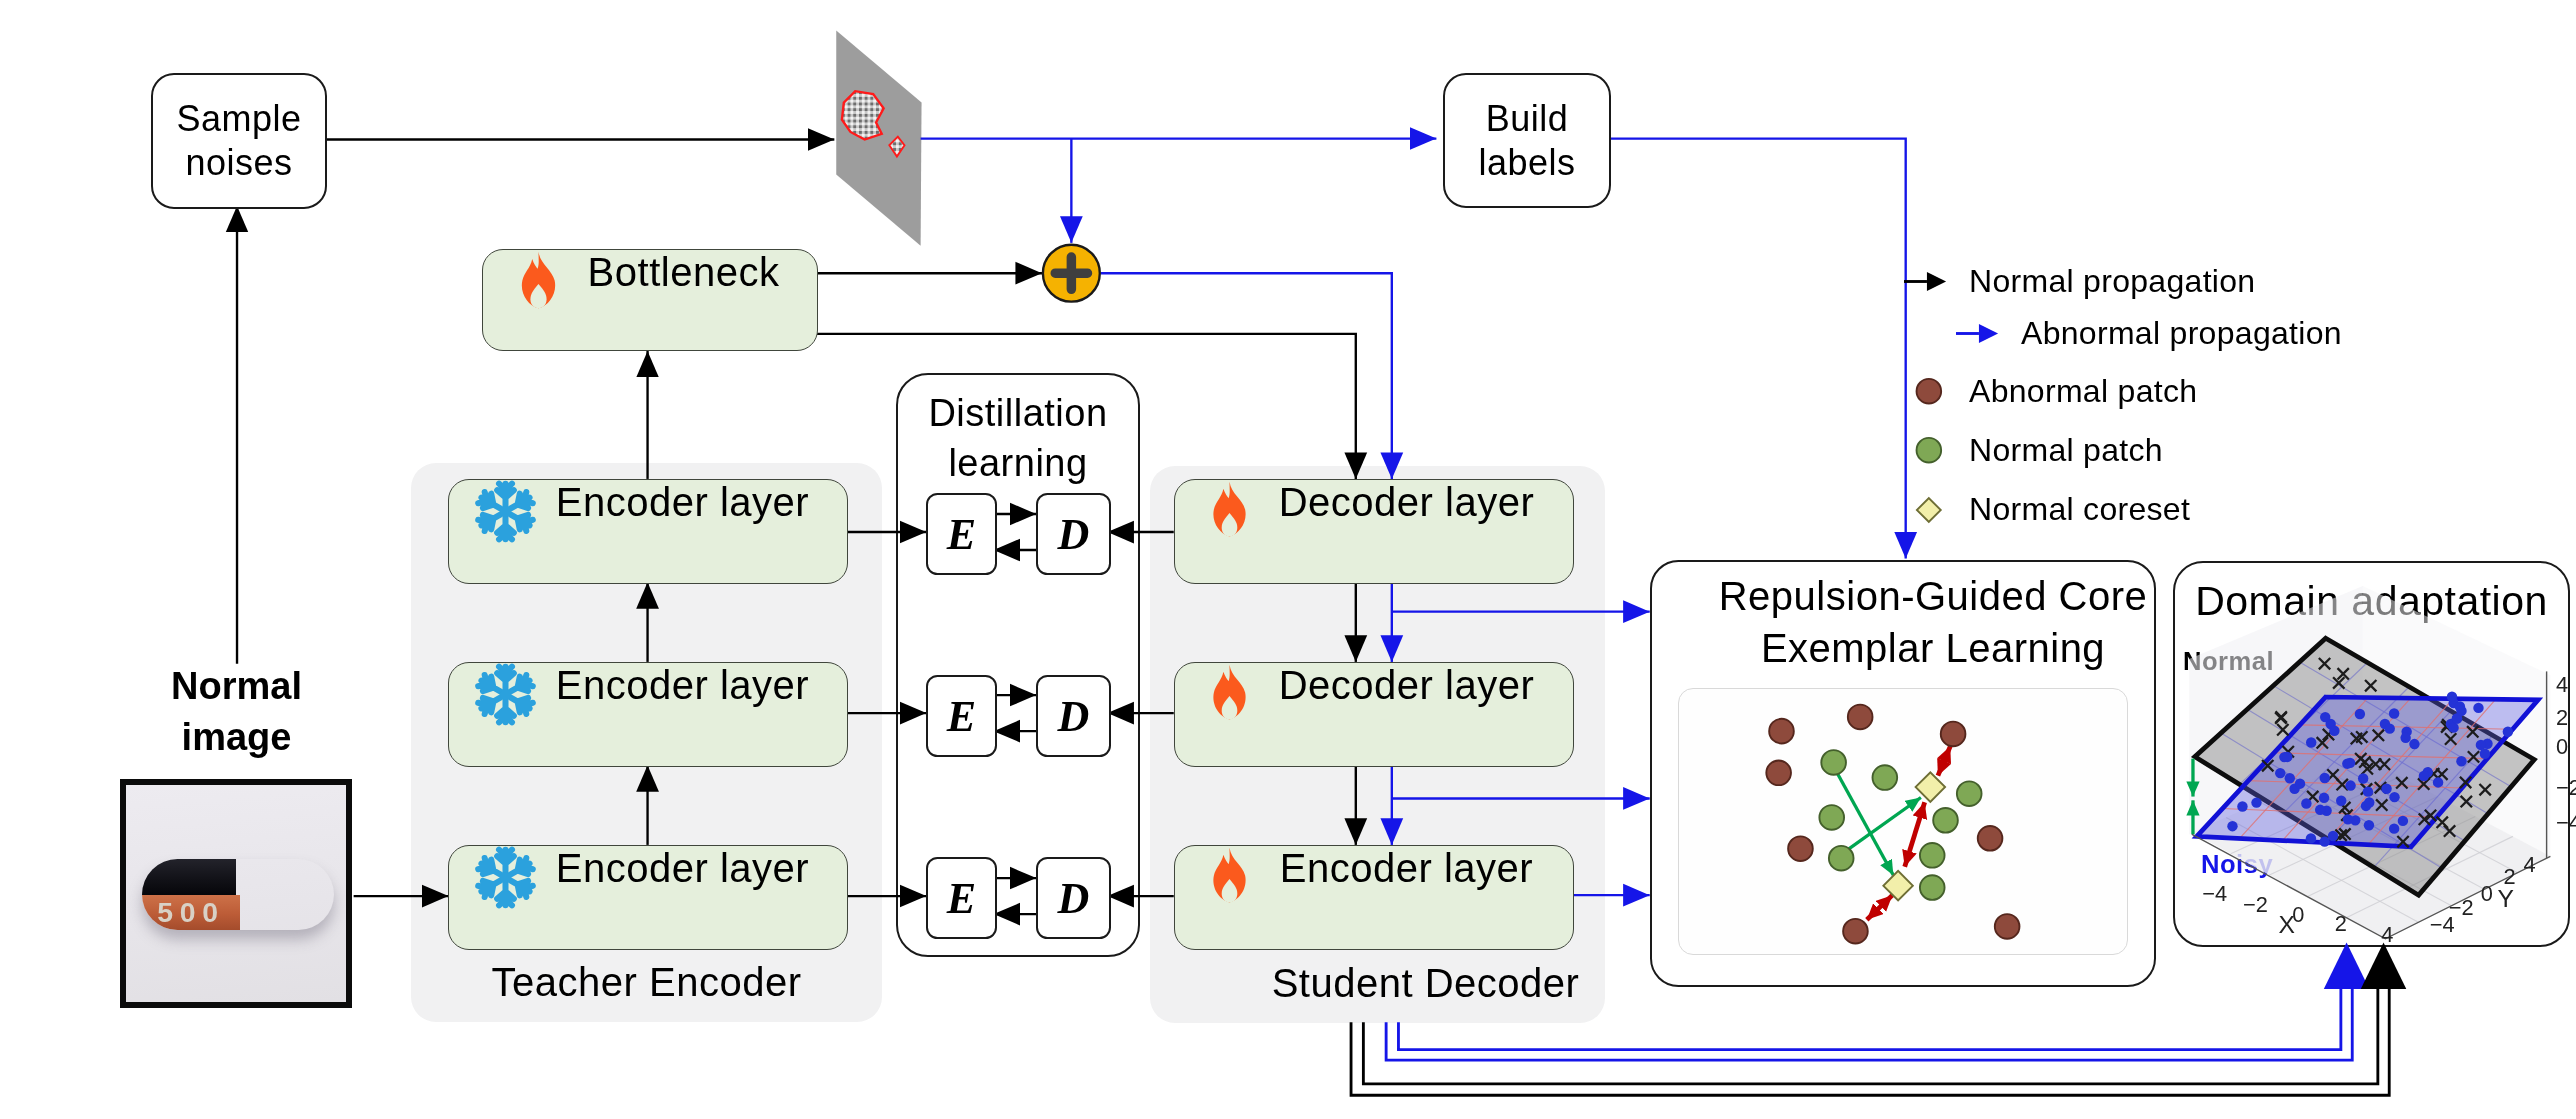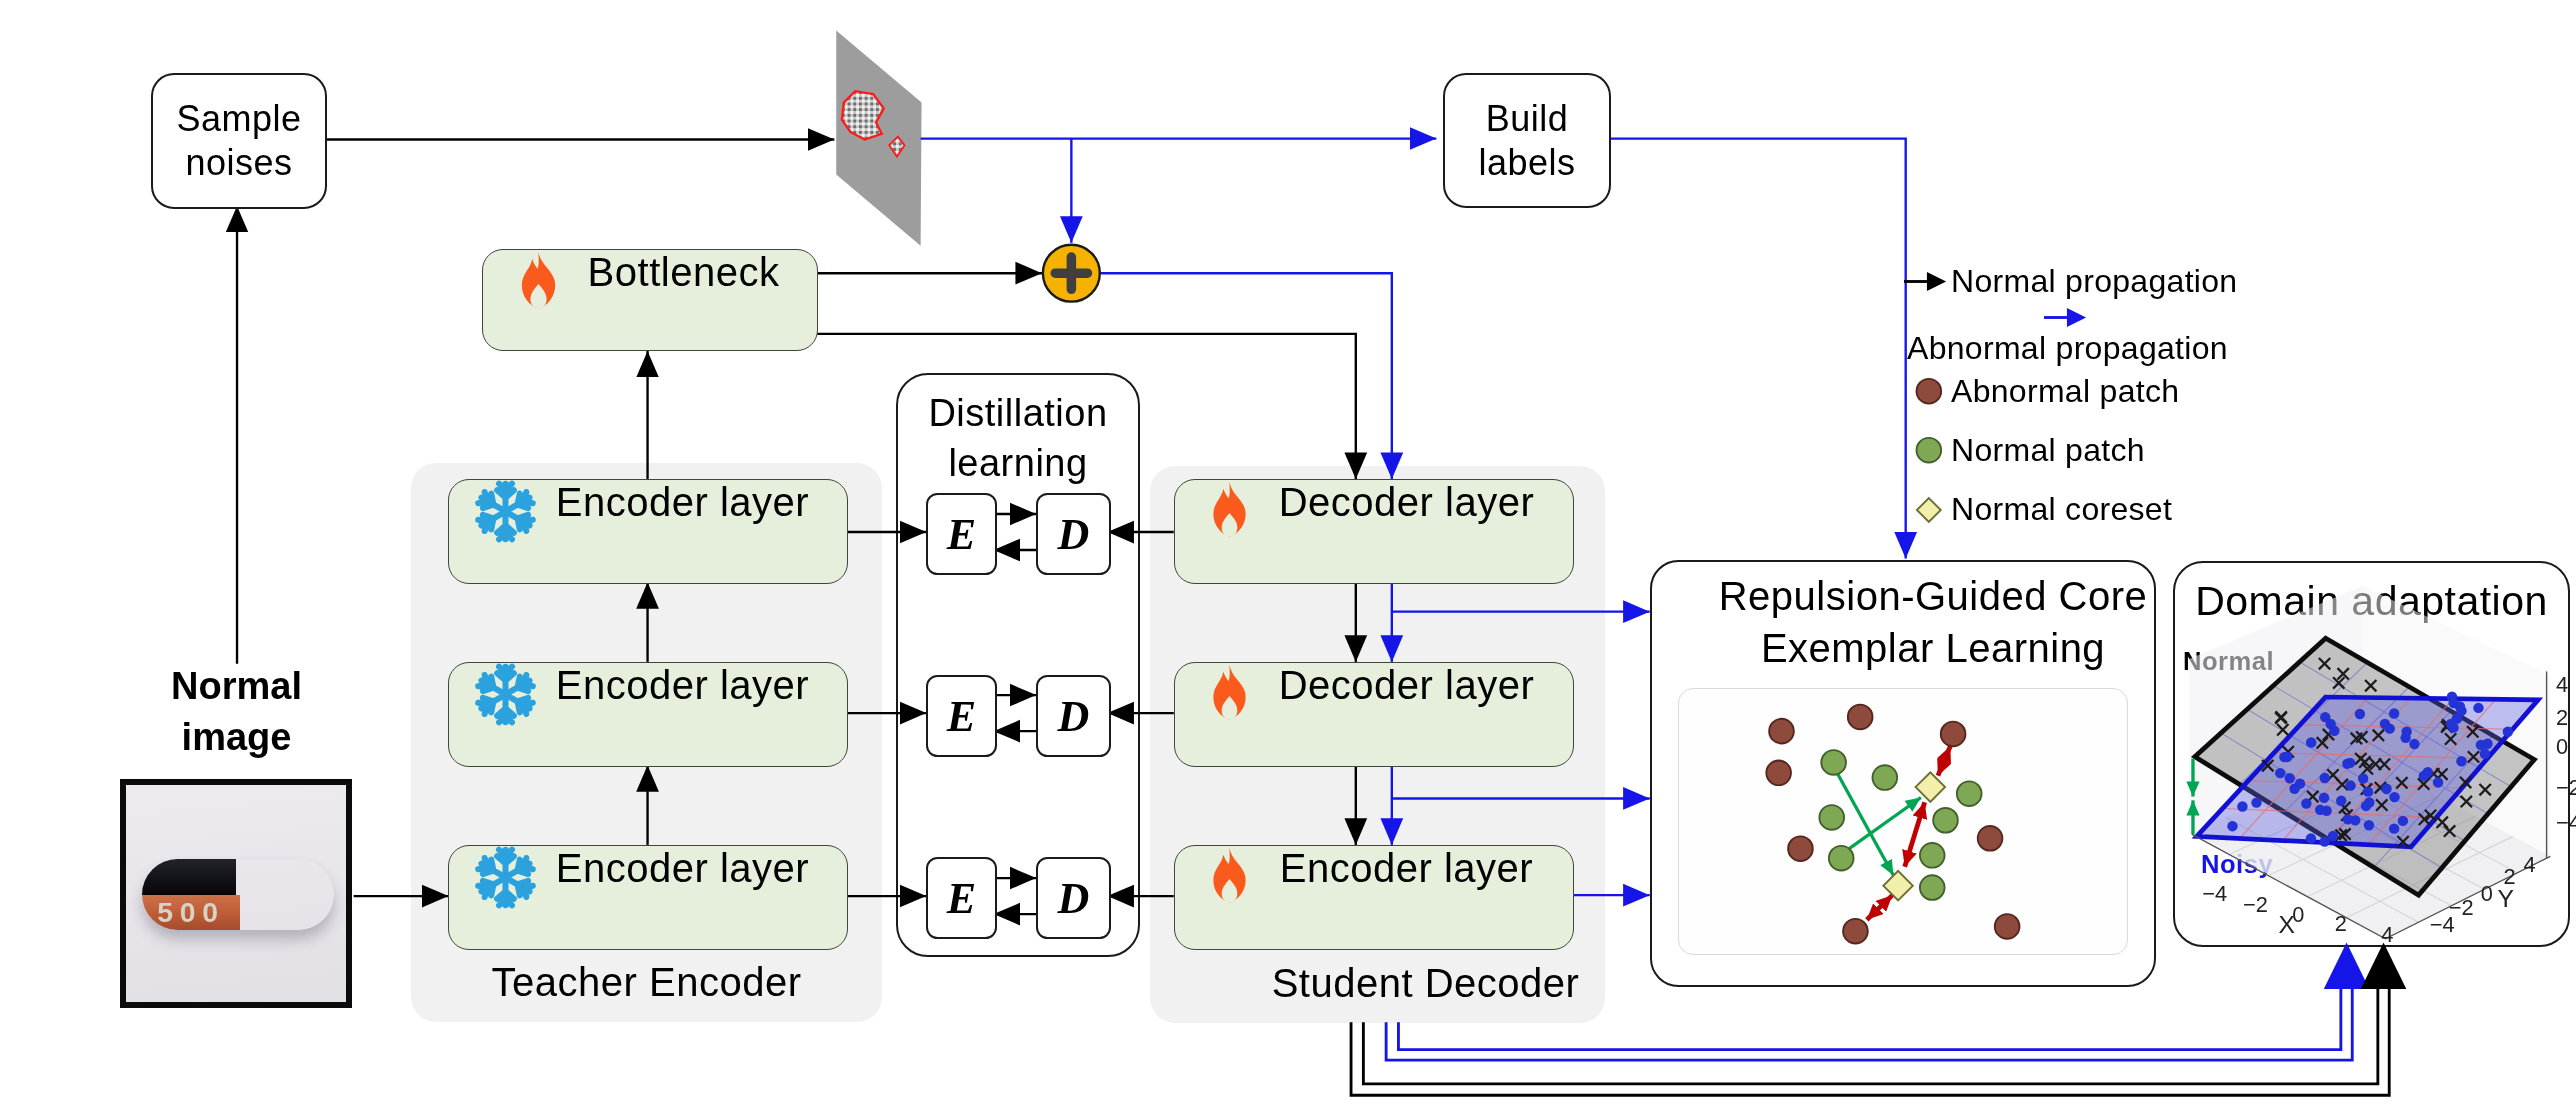--- a/index.html
+++ b/index.html
@@ -17,21 +17,21 @@
   .container-gray{position:absolute;background:#f1f1f2;border-radius:25px;}
   .container-white{position:absolute;background:#fff;border:2.8px solid #1a1a1a;border-radius:30px;}
   .sec-label{position:absolute;text-align:center;font-size:40px;letter-spacing:0.5px;}
   .small-ed{position:absolute;background:#fff;border:2.4px solid #1a1a1a;border-radius:11.4px;
         display:flex;align-items:center;justify-content:center;
         font-family:"Liberation Serif",serif;font-style:italic;font-weight:700;font-size:44px;}
   .panel-inner{position:absolute;background:#fefefe;border:1.9px solid #d9d9d9;border-radius:15px;}
   .big-title{width:100%;text-align:center;font-size:40px;line-height:1.32;letter-spacing:0.5px;}
   .legend-row{position:absolute;display:flex;align-items:center;height:57px;}
   .legend-row .lg-marker{width:44px;flex:0 0 auto;display:flex;align-items:center;}
-  .legend-row .lg-text{font-size:32px;margin-left:3px;letter-spacing:0.3px;white-space:nowrap;}
+  .legend-row .lg-text{font-size:32px;margin-left:21px;letter-spacing:0.3px;white-space:nowrap;}
   #photo{position:absolute;border:6.6px solid #0b0b0b;
          background:linear-gradient(175deg,#edebf0 0%,#e7e5ea 55%,#e2e0e4 100%);}
   #capsule{position:absolute;display:flex;border-radius:38px;overflow:hidden;
            box-shadow:0 9.5px 13.3px rgba(120,115,130,.45);flex-direction:column;}
   #cap-left{background:linear-gradient(180deg,#23232b 0%,#121218 55%,#06060a 100%);}
   #cap-right{background:linear-gradient(180deg,#cd7148 0%,#bc5c37 55%,#a44c2c 100%);
              display:flex;align-items:center;justify-content:center;}
   #cap-right .pill-num{font-size:28.4px;font-weight:700;letter-spacing:6.6px;color:#d8d1c6;}
   .plot-lab{position:absolute;font-weight:700;font-size:25.6px;letter-spacing:0.5px;}
 </style>
@@ -440,21 +440,21 @@
   <div>
     <div class="legend-row" style="left:1904px;top:253px;">
       <span class="lg-marker">
         <svg width="44" height="25" viewBox="0 0 46 26">
             <line x1="0" y1="13" x2="24" y2="13" stroke="#000" stroke-width="3"></line>
             <path d="M24,3 L44,13 L24,23 Z" fill="#000"></path>
           </svg>
       </span>
       <span class="lg-text">Normal propagation</span>
     </div>
-    <div class="legend-row" style="left:1904px;top:305px;flex-direction:column;">
+    <div class="legend-row" style="left:1956px;top:305px;">
       <span class="lg-marker">
         <svg width="44" height="25" viewBox="0 0 46 26">
             <line x1="0" y1="13" x2="24" y2="13" stroke="#1515e8" stroke-width="3"></line>
             <path d="M24,3 L44,13 L24,23 Z" fill="#1515e8"></path>
           </svg>
       </span>
       <span class="lg-text">Abnormal propagation</span>
     </div>
     <div class="legend-row" style="left:1904px;top:363px;">
       <span class="lg-marker">

